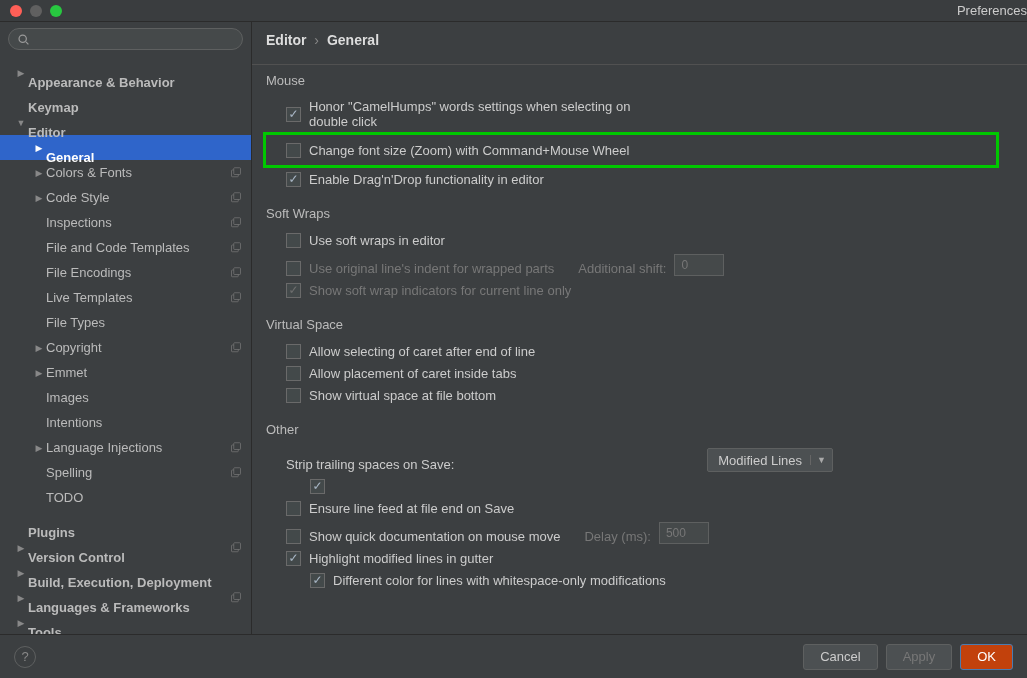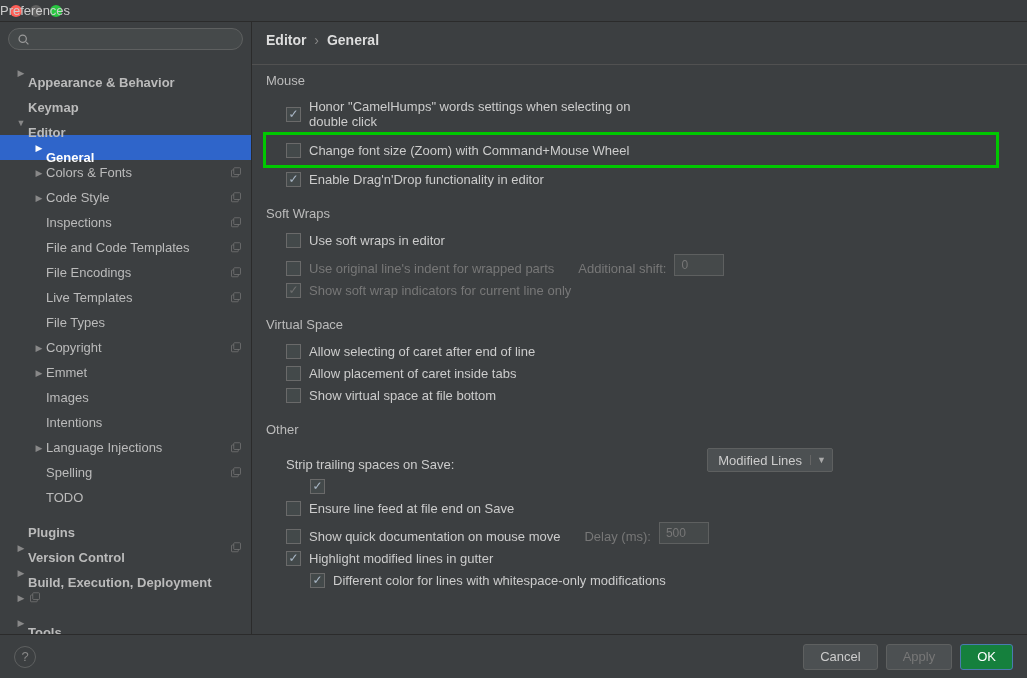--- a/index.html
+++ b/index.html
@@ -27,21 +27,21 @@
   gap: 8px;
   padding-left: 10px;
 }
 .tl { width: 12px; height: 12px; border-radius: 50%; }
 .tl.red { background: #ff5f57; }
 .tl.yellow { background: #606060; }
 .tl.green { background: #28c840; }
 .titlebar-title {
   position: absolute;
   left: 0; right: 0;
-  text-align: left;
+  text-align: right;
   color: #cccccc;
   font-size: 13px;
 }
 .body-area {
   flex: 1;
   display: flex;
   min-height: 0;
 }
 .sidebar {
   width: 252px;
@@ -219,21 +219,21 @@
   background: #4c5052;
   border: 1px solid #5e6060;
   color: #ccc;
   border-radius: 3px;
   margin-left: 8px;
   cursor: pointer;
   font-size: 13px;
 }
 .btn:disabled { color: #777; cursor: default; }
 .btn.primary {
-  background: #15803d;
+  background: #c2410c;
   border-color: #4a7bb0;
   color: #fff;
 }
 hr.sep-line { border: none; border-top: 1px solid #515151; margin: 6px 0 0 0; }
 
 
 .content::-webkit-scrollbar, .tree::-webkit-scrollbar { width: 10px; }
 .content::-webkit-scrollbar-thumb, .tree::-webkit-scrollbar-thumb { background: #555; border-radius: 5px; }
 </style>
 </head>
@@ -421,20 +421,21 @@
           </span>
         </div>
         <div class="tree-item bold">
           <span class="indent" style="width: 14px;"></span>
           <span class="arrow">▶</span>
           <span class="label">Build, Execution, Deployment</span>
         </div>
         <div class="tree-item bold">
           <span class="indent" style="width: 14px;"></span>
           <span class="arrow">▶</span>
+          <span class="label">Languages &amp; Frameworks</span>
           <span class="badge">
             <svg viewBox="0 0 16 16">
               <rect x="2" y="4" width="9" height="9" rx="1" fill="none" stroke="#777" stroke-width="1"></rect>
               <rect x="5" y="1" width="9" height="9" rx="1" fill="#3c3f41" stroke="#777" stroke-width="1"></rect>
             </svg>
           </span>
         </div>
         <div class="tree-item bold">
           <span class="indent" style="width: 14px;"></span>
           <span class="arrow">▶</span>

